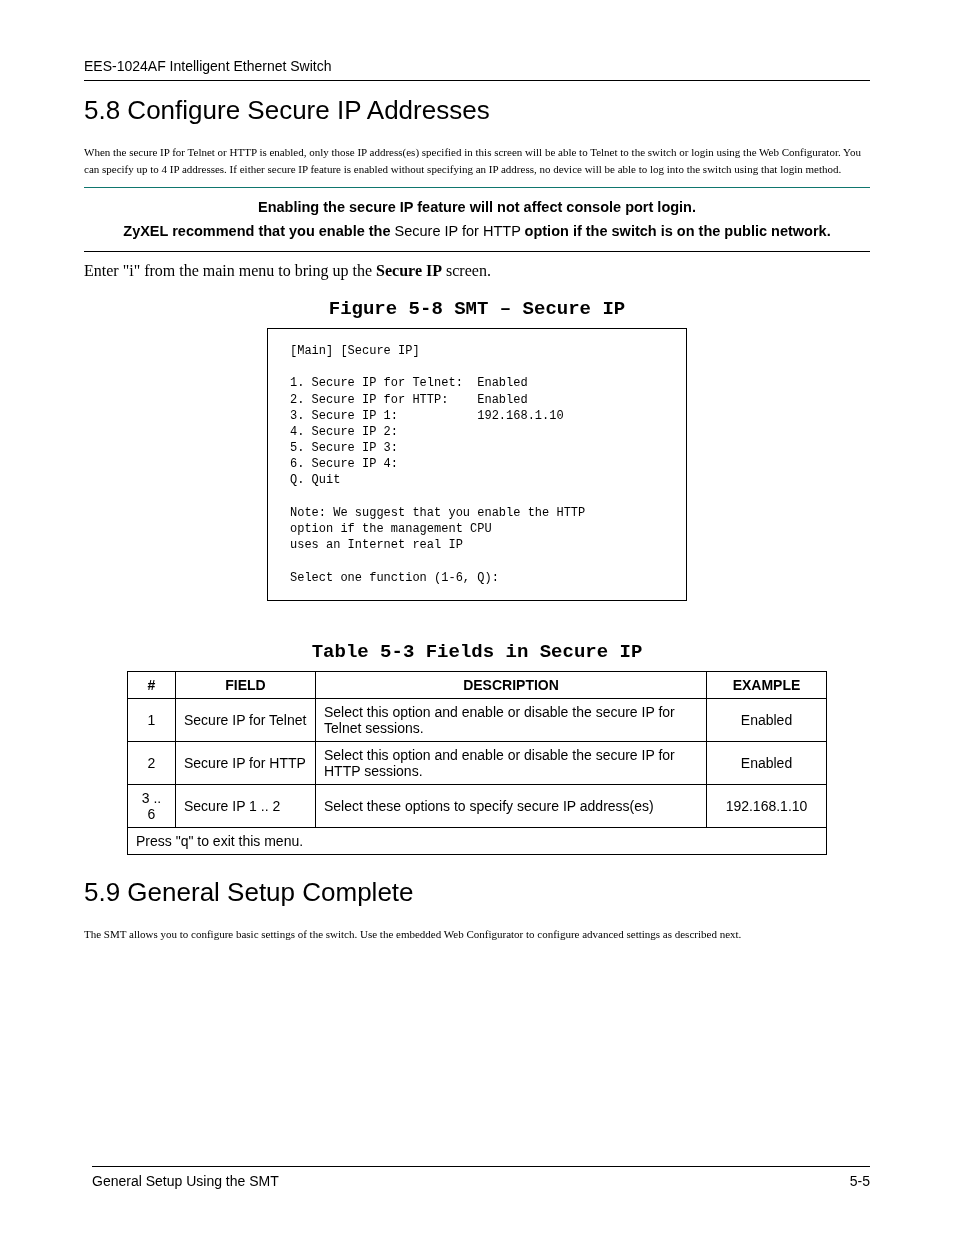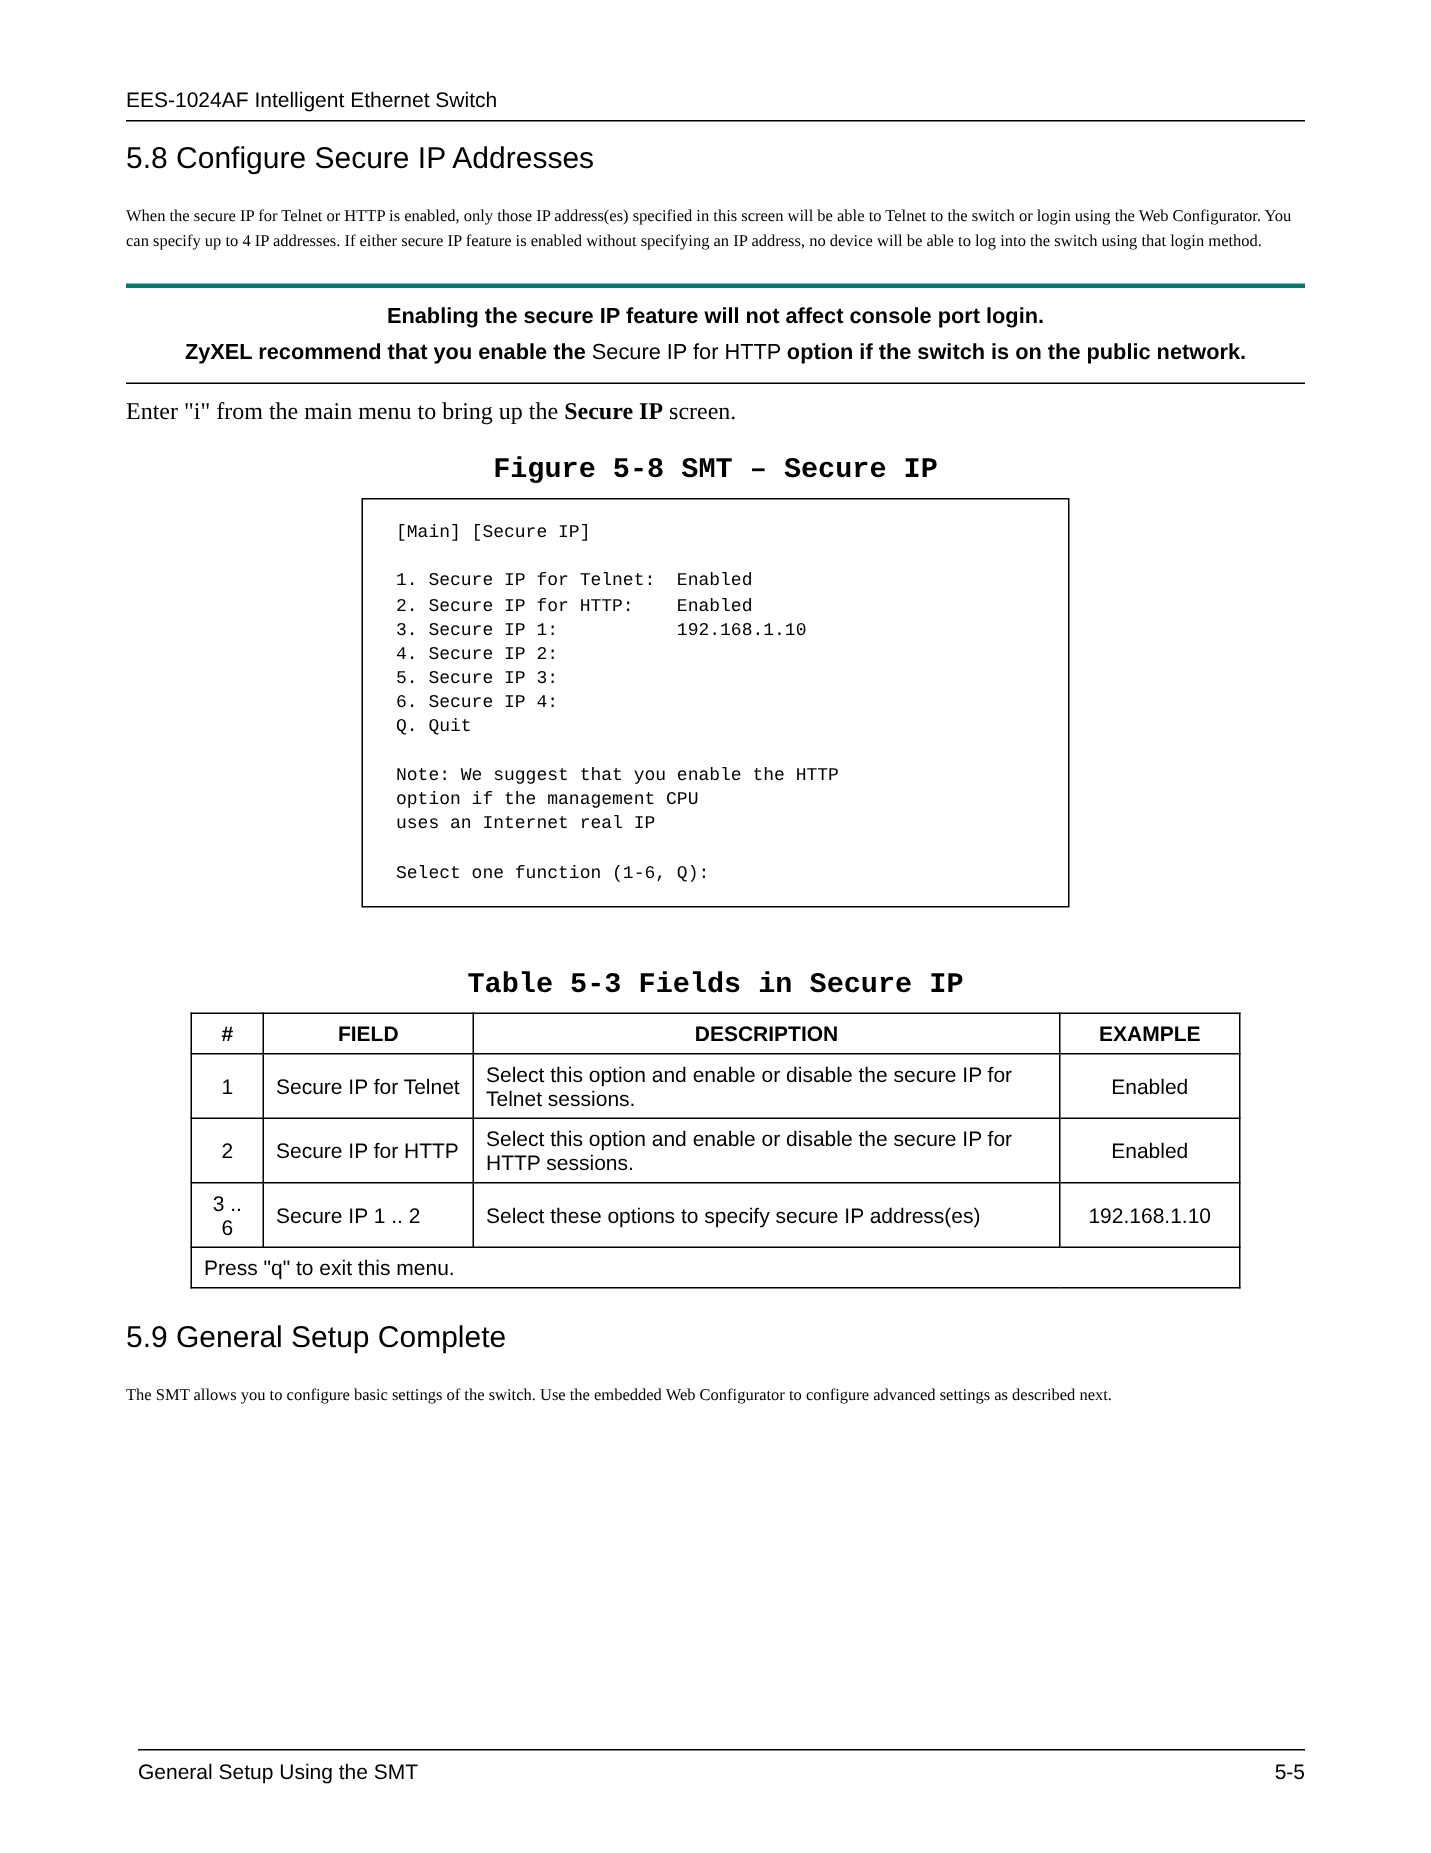--- a/index.html
+++ b/index.html
@@ -17,51 +17,51 @@
       padding-bottom: 6px;
       margin-bottom: 14px;
     }
     .header-text {
       font-family: Arial, Helvetica, sans-serif;
       font-size: 14px;
       text-align: left;
     }
     h1 {
       font-family: Arial, Helvetica, sans-serif;
-      font-size: 20px;
+      font-size: 26px;
       font-weight: normal;
       margin-bottom: 18px;
     }
     .body-para {
       font-size: 11px;
       line-height: 1.5;
       margin-bottom: 8px;
     }
     .note-block {
-      border-top: 3px solid #0f766e;
+      border-top: 1px solid #0f766e;
       border-bottom: 1px solid #000;
       font-family: Arial, Helvetica, sans-serif;
       font-size: 14.5px;
       text-align: center;
       padding: 8px 10px;
-      margin: 20px 0 10px 0;
+      margin: 10px 0 10px 0;
       line-height: 1.55;
     }
     .note-line1 { font-weight: bold; }
     .note-line2 { margin-top: 2px; }
     .enter-line { font-size: 16px; margin-bottom: 18px; }
     .figure-caption, .table-caption {
       font-family: Liberation Mono, monospace;
       font-size: 19px;
       font-weight: bold;
       text-align: center;
       margin-bottom: 8px;
     }
     .smt-screen {
-      width: 472px;
+      width: 420px;
       margin: 0 auto 40px auto;
       border: 1px solid #000;
       padding: 14px 22px;
       font-family: 'Courier New', Courier, monospace;
       font-size: 12px;
       line-height: 1.35;
       white-space: pre;
     }
     table.fields {
       width: 700px;

